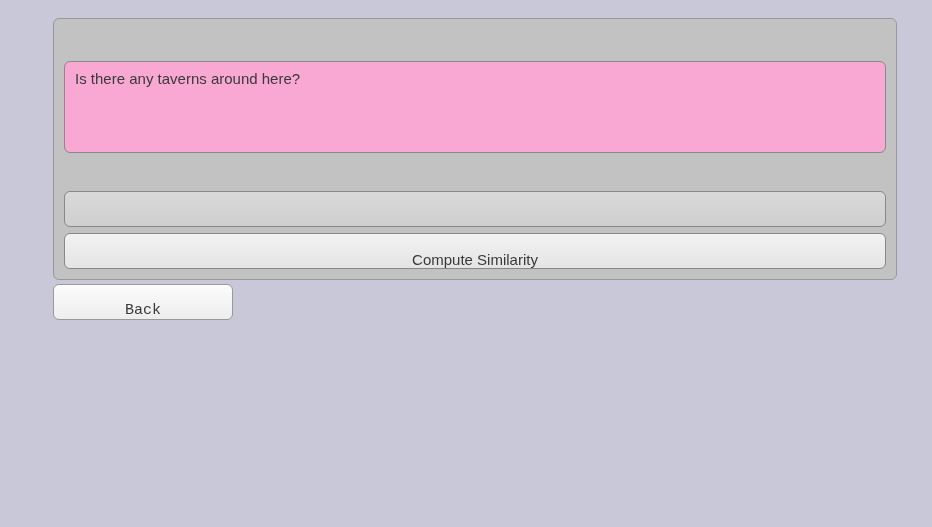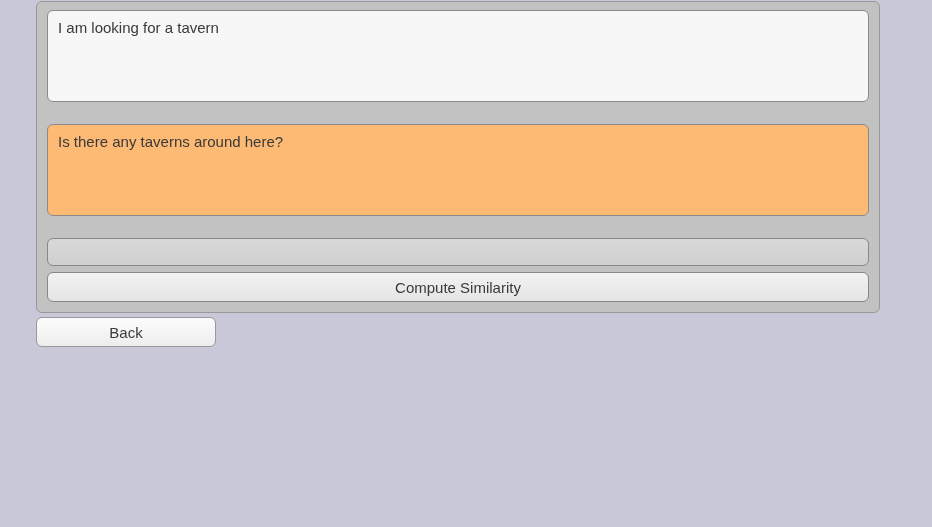--- a/index.html
+++ b/index.html
@@ -1,18 +1,18 @@
 <!DOCTYPE html>
 <html><head>
   <meta charset="utf-8">
   <style>
     * {
       box-sizing: border-box;
       margin: 0;
-      padding: 0;
+      padding: 17px;
     }
     body {
       font-family: Arial, Helvetica, sans-serif;
       background: #c9c8d9;
       width: 932px;
       height: 527px;
       overflow: hidden;
       padding: 0;
     }
     .main-panel {
@@ -27,21 +27,21 @@
     .field-label {
       color: #4a4a4a;
       font-size: 15px;
       padding: 2px 0 6px 4px;
     }
     .textarea {
       width: 100%;
       height: 92px;
       border: 1px solid #8a8a8a;
       border-radius: 6px;
-      background: #fdba74;
+      background: #f9a8d4;
       padding: 8px 10px;
       font-size: 15px;
       color: #3a3a3a;
       font-family: Arial, Helvetica, sans-serif;
       resize: none;
       outline: none;
     }
     .textarea1 {
       background: #f7f7f7;
     }
@@ -76,31 +76,30 @@
       margin-top: 4px;
       margin-left: 36px;
       width: 180px;
       height: 30px;
       border: 1px solid #999;
       border-radius: 6px;
       background: linear-gradient(to bottom, #fcfcfc, #ededed);
       color: #3a3a3a;
       font-size: 15px;
       cursor: pointer;
-      font-family: Liberation Sans, sans-serif;
+      font-family: Liberation Mono, monospace;
     }
   </style>
 </head>
 <body>
 
 
 
 <div class="main-panel">
 
-  <textarea class="textarea textarea1" style="">I am looking for a tavern</textarea>
 
   <div class="spacer"></div>
 
   <textarea class="textarea" style="">Is there any taverns around here?</textarea>
 
   <div class="spacer"></div>
 
 
   <div class="progress-bar"></div>
 

